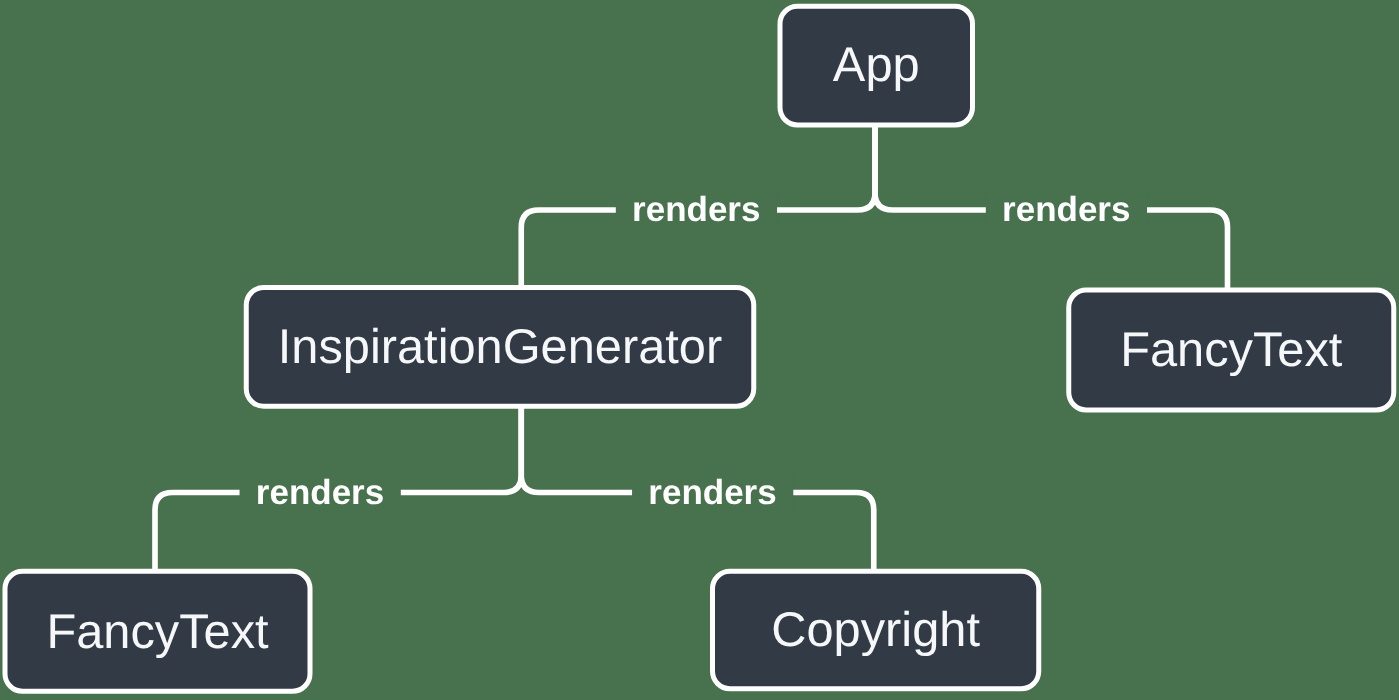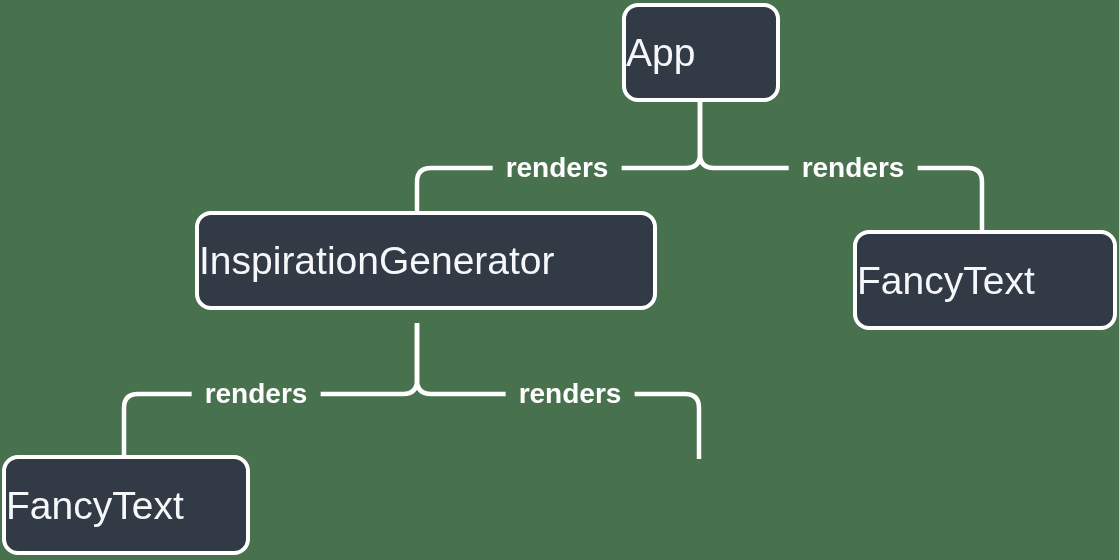--- a/index.html
+++ b/index.html
@@ -40,31 +40,31 @@
   }
   .node {
     position: absolute;
     z-index: 3;
     box-sizing: border-box;
     background: #323A46;
     border: 4px solid #FFFFFF;
     border-radius: 16px;
     display: flex;
     align-items: center;
-    justify-content: flex-start;
+    justify-content: center;
   }
   .node-label {
     color: #F6F7F9;
     font-size: 39px;
     font-weight: 400;
     line-height: 1;
     white-space: nowrap;
   }
   .node-app            { left: 622px; top: 3px;   width: 158px; height: 99px; }
-  .node-inspiration    { left: 195px; top: 211px; width: 462px; height: 99px; border-radius: 16px; }
+  .node-inspiration    { left: 195px; top: 228px; width: 410px; height: 99px; border-radius: 16px; }
   .node-fancy-right    { left: 853px; top: 230px; width: 264px; height: 100px; }
   .node-fancy-left     { left: 2px;   top: 455px; width: 248px; height: 100px; }
   .node-copyright      { left: 568px; top: 455px; width: 265px; height: 98px; }
   .edge-label-1 { left: 557px; top: 168px; }
   .edge-label-2 { left: 853px; top: 168px; }
   .edge-label-3 { left: 256px; top: 394px; }
   .edge-label-4 { left: 570px; top: 394px; }
 </style>
 </head>
 <body>
@@ -92,14 +92,17 @@
   </div>
 
   <div class="node node-fancy-right">
     <span class="node-label">FancyText</span>
   </div>
 
   <div class="node node-fancy-left">
     <span class="node-label">FancyText</span>
   </div>
 
+  <div class="node node-copyright">
+    <span class="node-label">Copyright</span>
+  </div>
 
 </div>
 
 </body></html>

